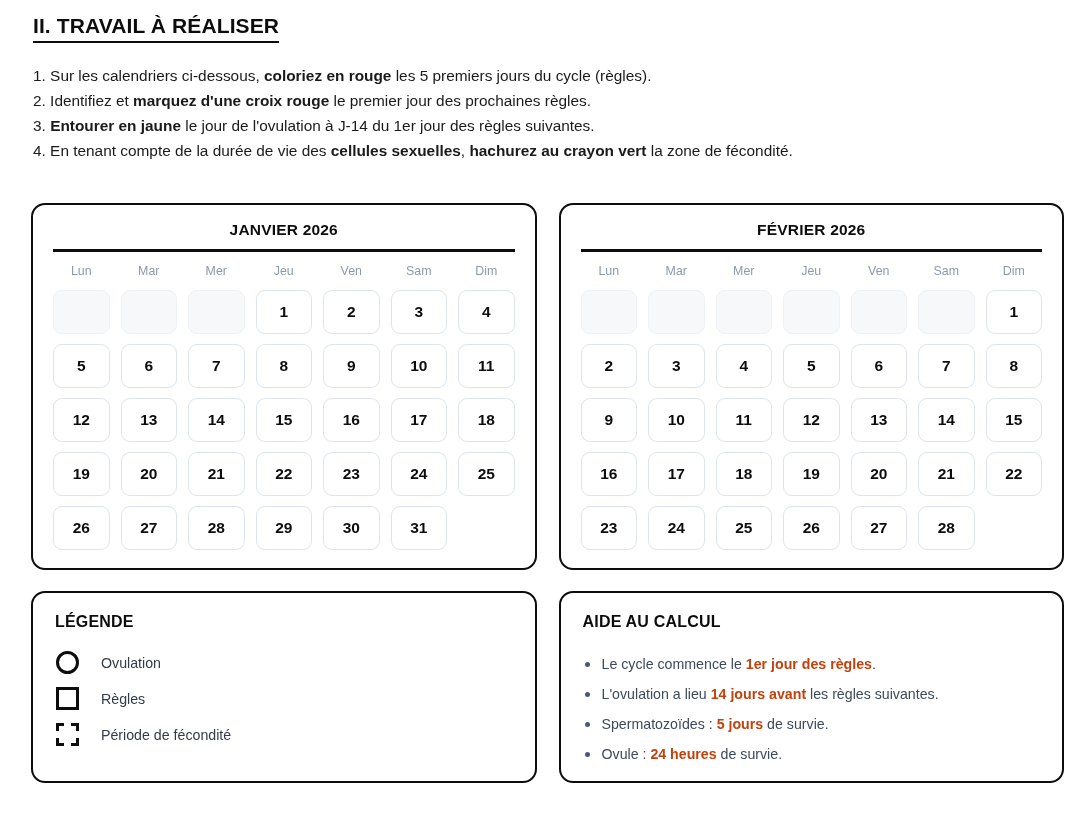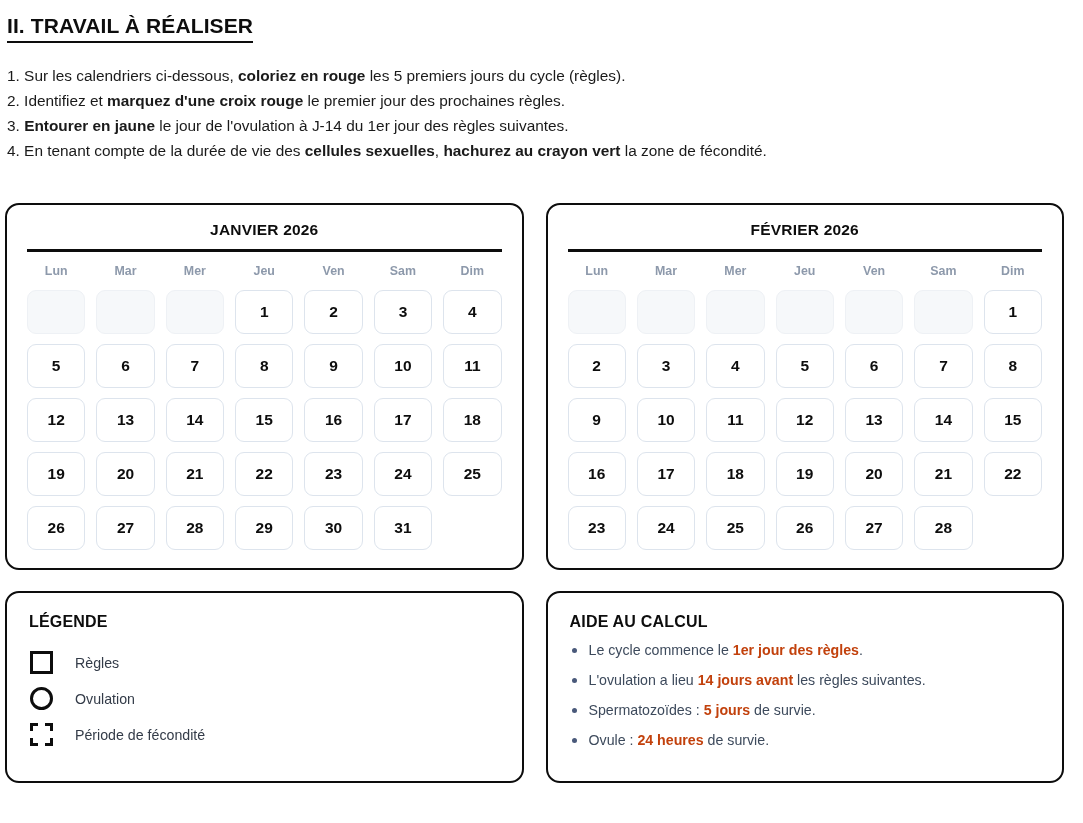--- a/index.html
+++ b/index.html
@@ -12,21 +12,21 @@
     width: 1083px;
     height: 823px;
     font-family: "Liberation Sans", sans-serif;
     color: #1a1a1a;
     overflow: hidden;
   }
 
   .page {
     width: 1083px;
     height: 823px;
-    padding: 14px 19px 0 5px;
+    padding: 14px 19px 0 31px;
     position: relative;
   }
 
   
   .section-title {
     font-size: 21px;
     font-weight: bold;
     color: #0d0d0d;
     letter-spacing: 0.1px;
     display: inline-block;
@@ -79,21 +79,21 @@
     margin-bottom: 9px;
   }
   .cal-grid {
     display: grid;
     grid-template-columns: repeat(7, 1fr);
     gap: 10px 11px;
   }
   .dow {
     text-align: center;
     font-size: 12.4px;
-    font-weight: bold;
+    font-weight: normal;
     color: #8d99ab;
     padding: 3px 0 2px 0;
   }
   .day {
     height: 44px;
     border: 1.5px solid #dde4ed;
     border-radius: 9px;
     background: #ffffff;
     display: flex;
     align-items: center;
@@ -165,21 +165,21 @@
   .legend-icon.corners-icon .c2 { top:0; right:0; border-top:3px solid #0d0d0d; border-right:3px solid #0d0d0d; }
   .legend-icon.corners-icon .c3 { bottom:0; left:0; border-bottom:3px solid #0d0d0d; border-left:3px solid #0d0d0d; }
   .legend-icon.corners-icon .c4 { bottom:0; right:0; border-bottom:3px solid #0d0d0d; border-right:3px solid #0d0d0d; }
   .legend-label {
     font-size: 14.2px;
     color: #333b48;
   }
 
   
   .aide { padding: 20px 22px; }
-  .aide .box-title { margin-bottom: 4px; }
+  .aide .box-title { margin-bottom: 18px; }
   .aide-list { margin: 0; padding: 0; list-style: none; }
   .aide-list li {
     font-size: 14.2px;
     line-height: 30px;
     color: #3d4a5c;
     padding-left: 19px;
     position: relative;
     white-space: nowrap;
   }
   .aide-list li::before {
@@ -310,26 +310,26 @@
       </div>
     </div>
   </div>
 
   <div class="bottom-row">
     <div class="card">
       <div class="legend">
         <div class="box-title">LÉGENDE</div>
         <div id="legend-items">
             <div class="legend-item">
+              <div class="legend-icon circle-icon"></div>
+              <span class="legend-label">Ovulation</span>
+            </div>
+            <div class="legend-item">
               <div class="legend-icon square-icon"></div>
               <span class="legend-label">Règles</span>
-            </div>
-            <div class="legend-item">
-              <div class="legend-icon circle-icon"></div>
-              <span class="legend-label">Ovulation</span>
             </div>
             <div class="legend-item">
               <div class="legend-icon corners-icon">
                 <span class="c1"></span>
                 <span class="c2"></span>
                 <span class="c3"></span>
                 <span class="c4"></span>
               </div>
               <span class="legend-label">Période de fécondité</span>
             </div>

